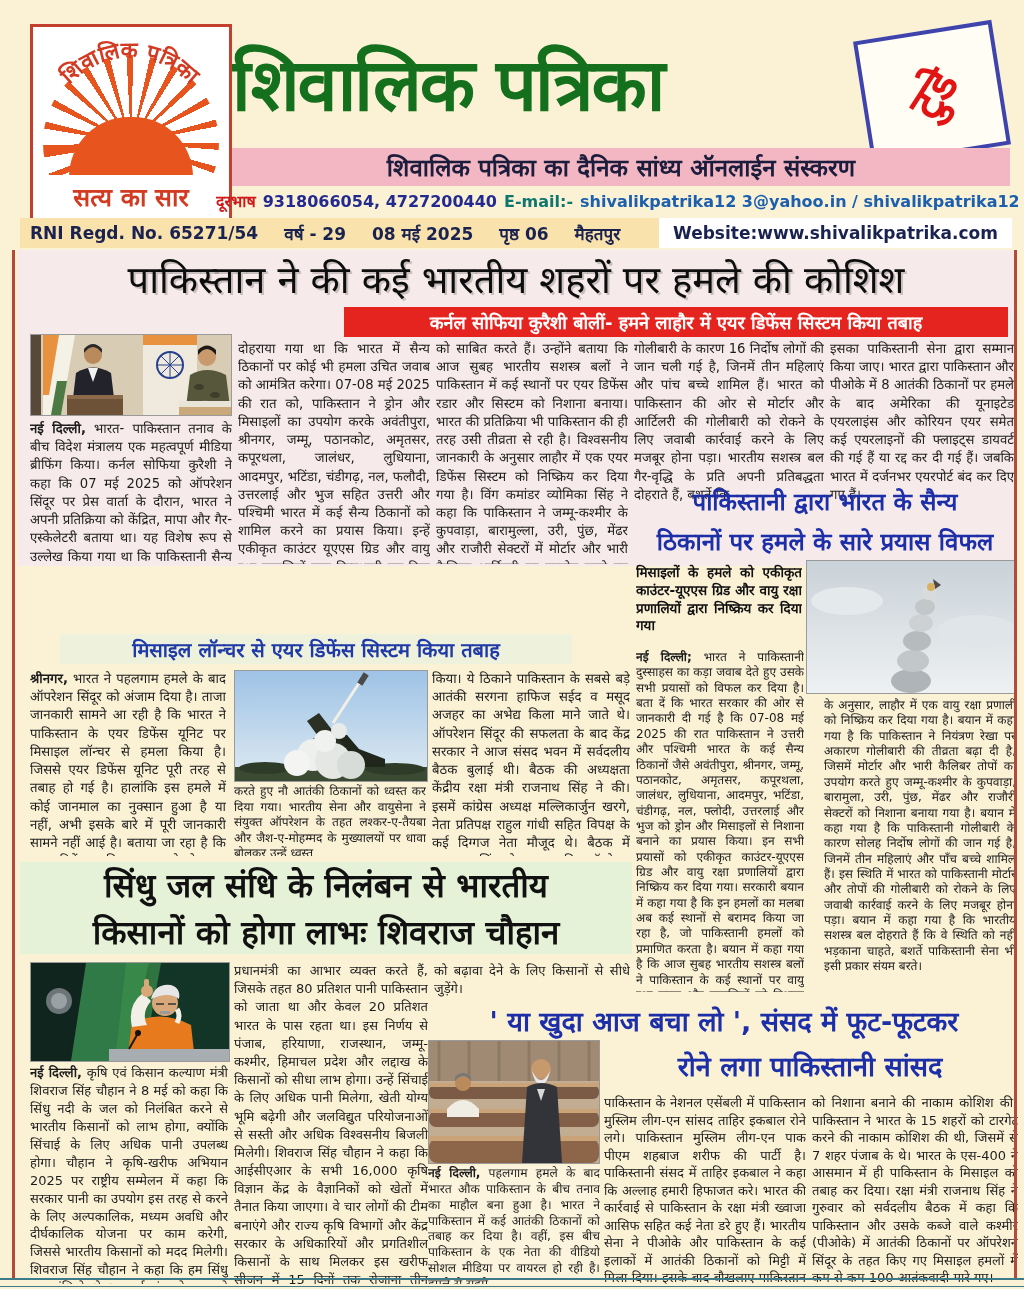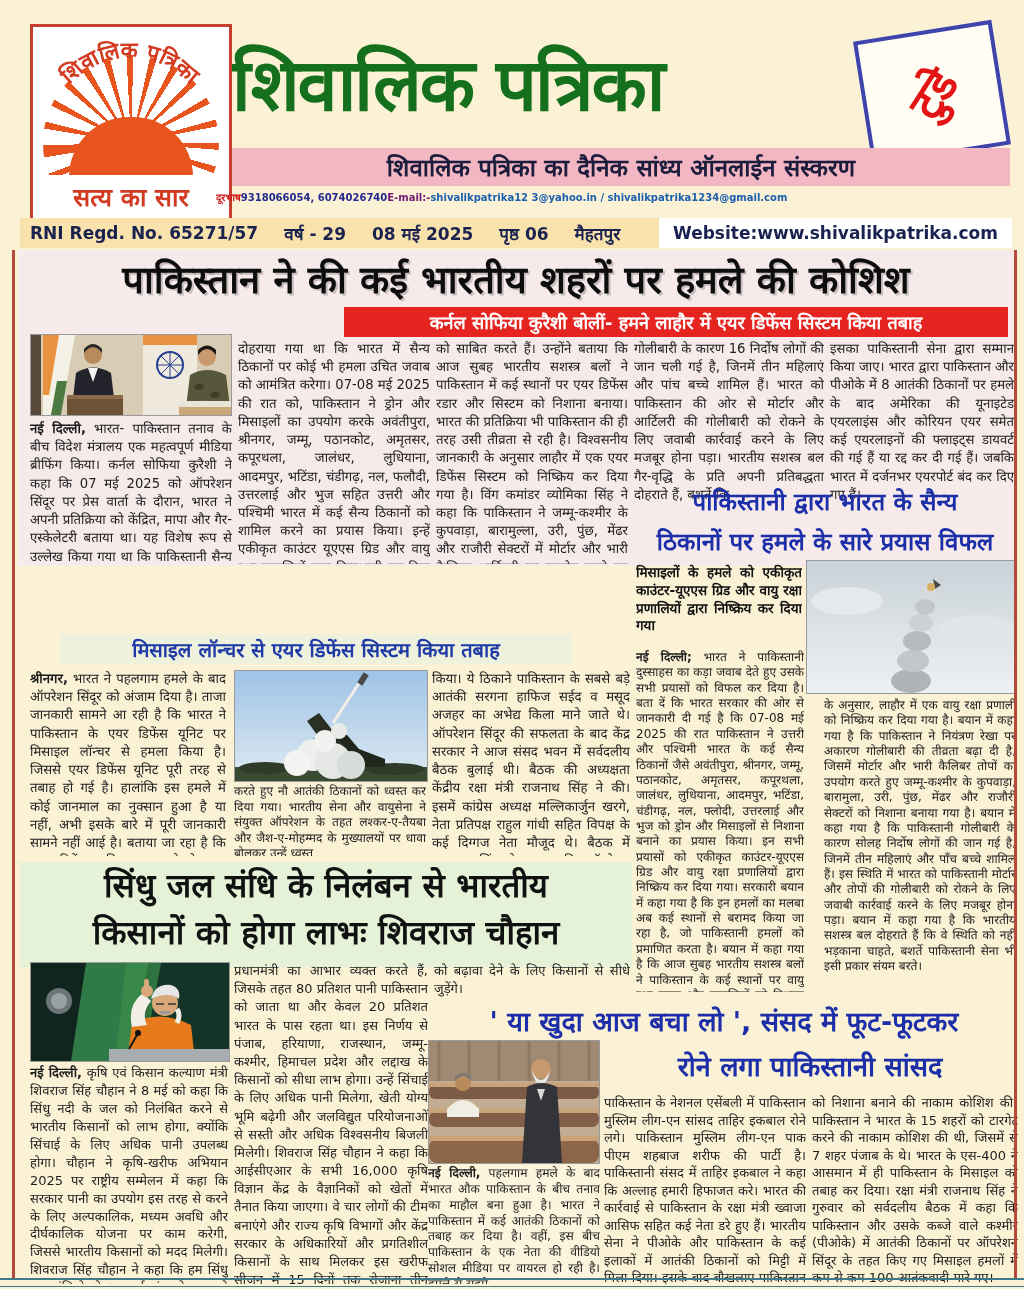--- a/index.html
+++ b/index.html
@@ -16,29 +16,29 @@
   .logo-arc-svg{position:absolute;left:2px;top:2px;}
   .logo-motto{position:absolute;left:0;top:152px;width:100%;text-align:center;
     color:#d33a22;font-weight:bold;font-size:25px;}
   .mast-title{left:232px;top:22px;width:625px;height:126px;line-height:126px;
     font-size:72px;font-weight:bold;color:#15701e;letter-spacing:-2px;white-space:nowrap;overflow:hidden;}
   .today-badge{left:862px;top:30px;width:132px;height:118px;border:4px solid #3f44ad;background:#fffdf4;
     transform:rotate(-9deg);display:flex;align-items:center;justify-content:center;}
   .today-badge span{display:block;transform:rotate(-48deg);color:#e21414;font-weight:bold;font-size:46px;}
   .tagline{left:232px;top:148px;width:778px;height:38px;background:#f2b7c3;
     color:#1c1c3c;font-weight:bold;font-size:24px;text-align:center;line-height:40px;white-space:nowrap;overflow:hidden;}
-  .contact{left:216px;top:190px;width:802px;height:24px;font-weight:bold;font-size:10px;
-    display:flex;align-items:baseline;white-space:nowrap;overflow:hidden;}
-  .c-phlabel{color:#d01818;} .c-phones{color:#232a8f;} .c-elabel{color:#701a75;} .c-emails{color:#1b5fae;}
+  .contact{left:216px;top:190px;width:802px;height:24px;font-weight:bold;font-size:16px;
+    display:flex;gap:7px;align-items:baseline;white-space:nowrap;overflow:hidden;}
+  .c-phlabel{color:#d01818;} .c-phones{color:#232a8f;} .c-elabel{color:#0f766e;} .c-emails{color:#1b5fae;}
   .infobar{left:20px;top:218px;width:992px;height:30px;background:#fae2ad;color:#1a2350;font-weight:bold;
     font-size:17px;display:flex;align-items:center;gap:26px;padding-left:10px;box-sizing:border-box;white-space:nowrap;}
   .infobar .website{margin-left:auto;background:#fff;height:30px;line-height:30px;padding:0 14px;}
   
   .lead-bg{left:18px;top:250px;width:996px;height:316px;background:#f6eaea;}
-  .lead-headline{left:20px;top:250px;width:992px;height:56px;font-size:38px;font-weight:bold;color:#0d0d0d;
+  .lead-headline{left:20px;top:250px;width:992px;height:56px;font-size:38px;font-weight:normal;color:#0d0d0d;
     display:flex;align-items:center;justify-content:center;white-space:nowrap;overflow:hidden;
     text-shadow:2px 2px 0 rgba(60,60,60,.25);}
   .lead-strap{left:344px;top:307px;width:664px;height:30px;background:#e52420;color:#fff;font-weight:bold;
     font-size:18px;display:flex;align-items:center;justify-content:center;white-space:nowrap;overflow:hidden;}
   .col{font-size:13.2px;line-height:1.38;text-align:justify;overflow:hidden;}
   .dl{font-weight:bold;}
   .photo{overflow:hidden;border:1px solid #9a9a9a;background:#ccc;}
   .ph-brief{left:30px;top:334px;width:200px;height:80px;}
   .lead-c1{left:30px;top:420px;width:202px;height:144px;}
   .lead-c2{left:238px;top:340px;width:192px;height:224px;}
@@ -48,21 +48,21 @@
   
   .a2-headline{left:24px;top:570px;width:608px;height:62px;color:#156a1b;font-size:34px;font-weight:bold;
     display:flex;align-items:center;justify-content:center;white-space:nowrap;overflow:hidden;}
   .a2-strap{left:60px;top:634px;width:512px;height:30px;background:#eef2dd;color:#1f3aa6;font-weight:bold;
     font-size:20px;display:flex;align-items:center;justify-content:center;white-space:nowrap;overflow:hidden;}
   .a2-c1{left:30px;top:670px;width:196px;height:186px;}
   .ph-missile{left:234px;top:670px;width:192px;height:110px;}
   .a2-c2{left:234px;top:784px;width:192px;height:72px;font-size:12px;line-height:1.3;}
   .a2-c3{left:432px;top:670px;width:198px;height:186px;}
   
-  .a3-headline{left:20px;top:862px;width:612px;height:105px;background:#e6f2d8;color:#111;
+  .a3-headline{left:20px;top:862px;width:612px;height:92px;background:#e6f2d8;color:#111;
     font-size:33px;font-weight:bold;text-align:center;line-height:47px;white-space:nowrap;overflow:hidden;}
   .ph-shivraj{left:30px;top:962px;width:198px;height:98px;}
   .a3-c1{left:30px;top:1064px;width:198px;height:220px;font-size:13px;line-height:1.38;}
   .a3-c2{left:234px;top:962px;width:194px;height:322px;font-size:13px;line-height:1.4;}
   .a3-c3{left:434px;top:962px;width:196px;height:40px;font-size:13px;}
   
   .ra-headline1{left:634px;top:480px;width:382px;height:40px;color:#1c2fa8;font-size:24px;font-weight:bold;
     display:flex;align-items:center;justify-content:center;white-space:nowrap;overflow:hidden;}
   .ra-headline2{left:634px;top:520px;width:382px;height:40px;color:#1c2fa8;font-size:24px;font-weight:bold;
     display:flex;align-items:center;justify-content:center;white-space:nowrap;overflow:hidden;}
@@ -108,27 +108,27 @@
   <div class="abs mast-title">शिवालिक पत्रिका</div>
 
   <div class="abs today-badge">
     <span>टुडे</span>
   </div>
 
   <div class="abs tagline">शिवालिक पत्रिका का दैनिक सांध्य ऑनलाईन संस्करण</div>
 
   <div class="abs contact">
     <span class="c-phlabel">दूरभाष</span>
-    <span class="c-phones">9318066054, 6074026740</span>
+    <span class="c-phones">9318066054, 4727200440</span>
     <span class="c-elabel">E-mail:-</span>
     <span class="c-emails">shivalikpatrika12 3@yahoo.in / shivalikpatrika1234@gmail.com</span>
   </div>
 
   <div class="abs infobar">
-    <span>RNI Regd. No. 65271/57</span>
+    <span>RNI Regd. No. 65271/54</span>
     <span>वर्ष - 29</span>
     <span>08 मई 2025</span>
     <span>पृष्ठ 06</span>
     <span>मैहतपुर</span>
     <span class="website">Website:www.shivalikpatrika.com</span>
   </div>
 
   <div class="abs lead-bg"></div>
   <div class="abs lead-headline">पाकिस्तान ने की कई भारतीय शहरों पर हमले की कोशिश</div>
   <div class="abs lead-strap">कर्नल सोफिया कुरैशी बोलीं- हमने लाहौर में एयर डिफेंस सिस्टम किया तबाह</div>

